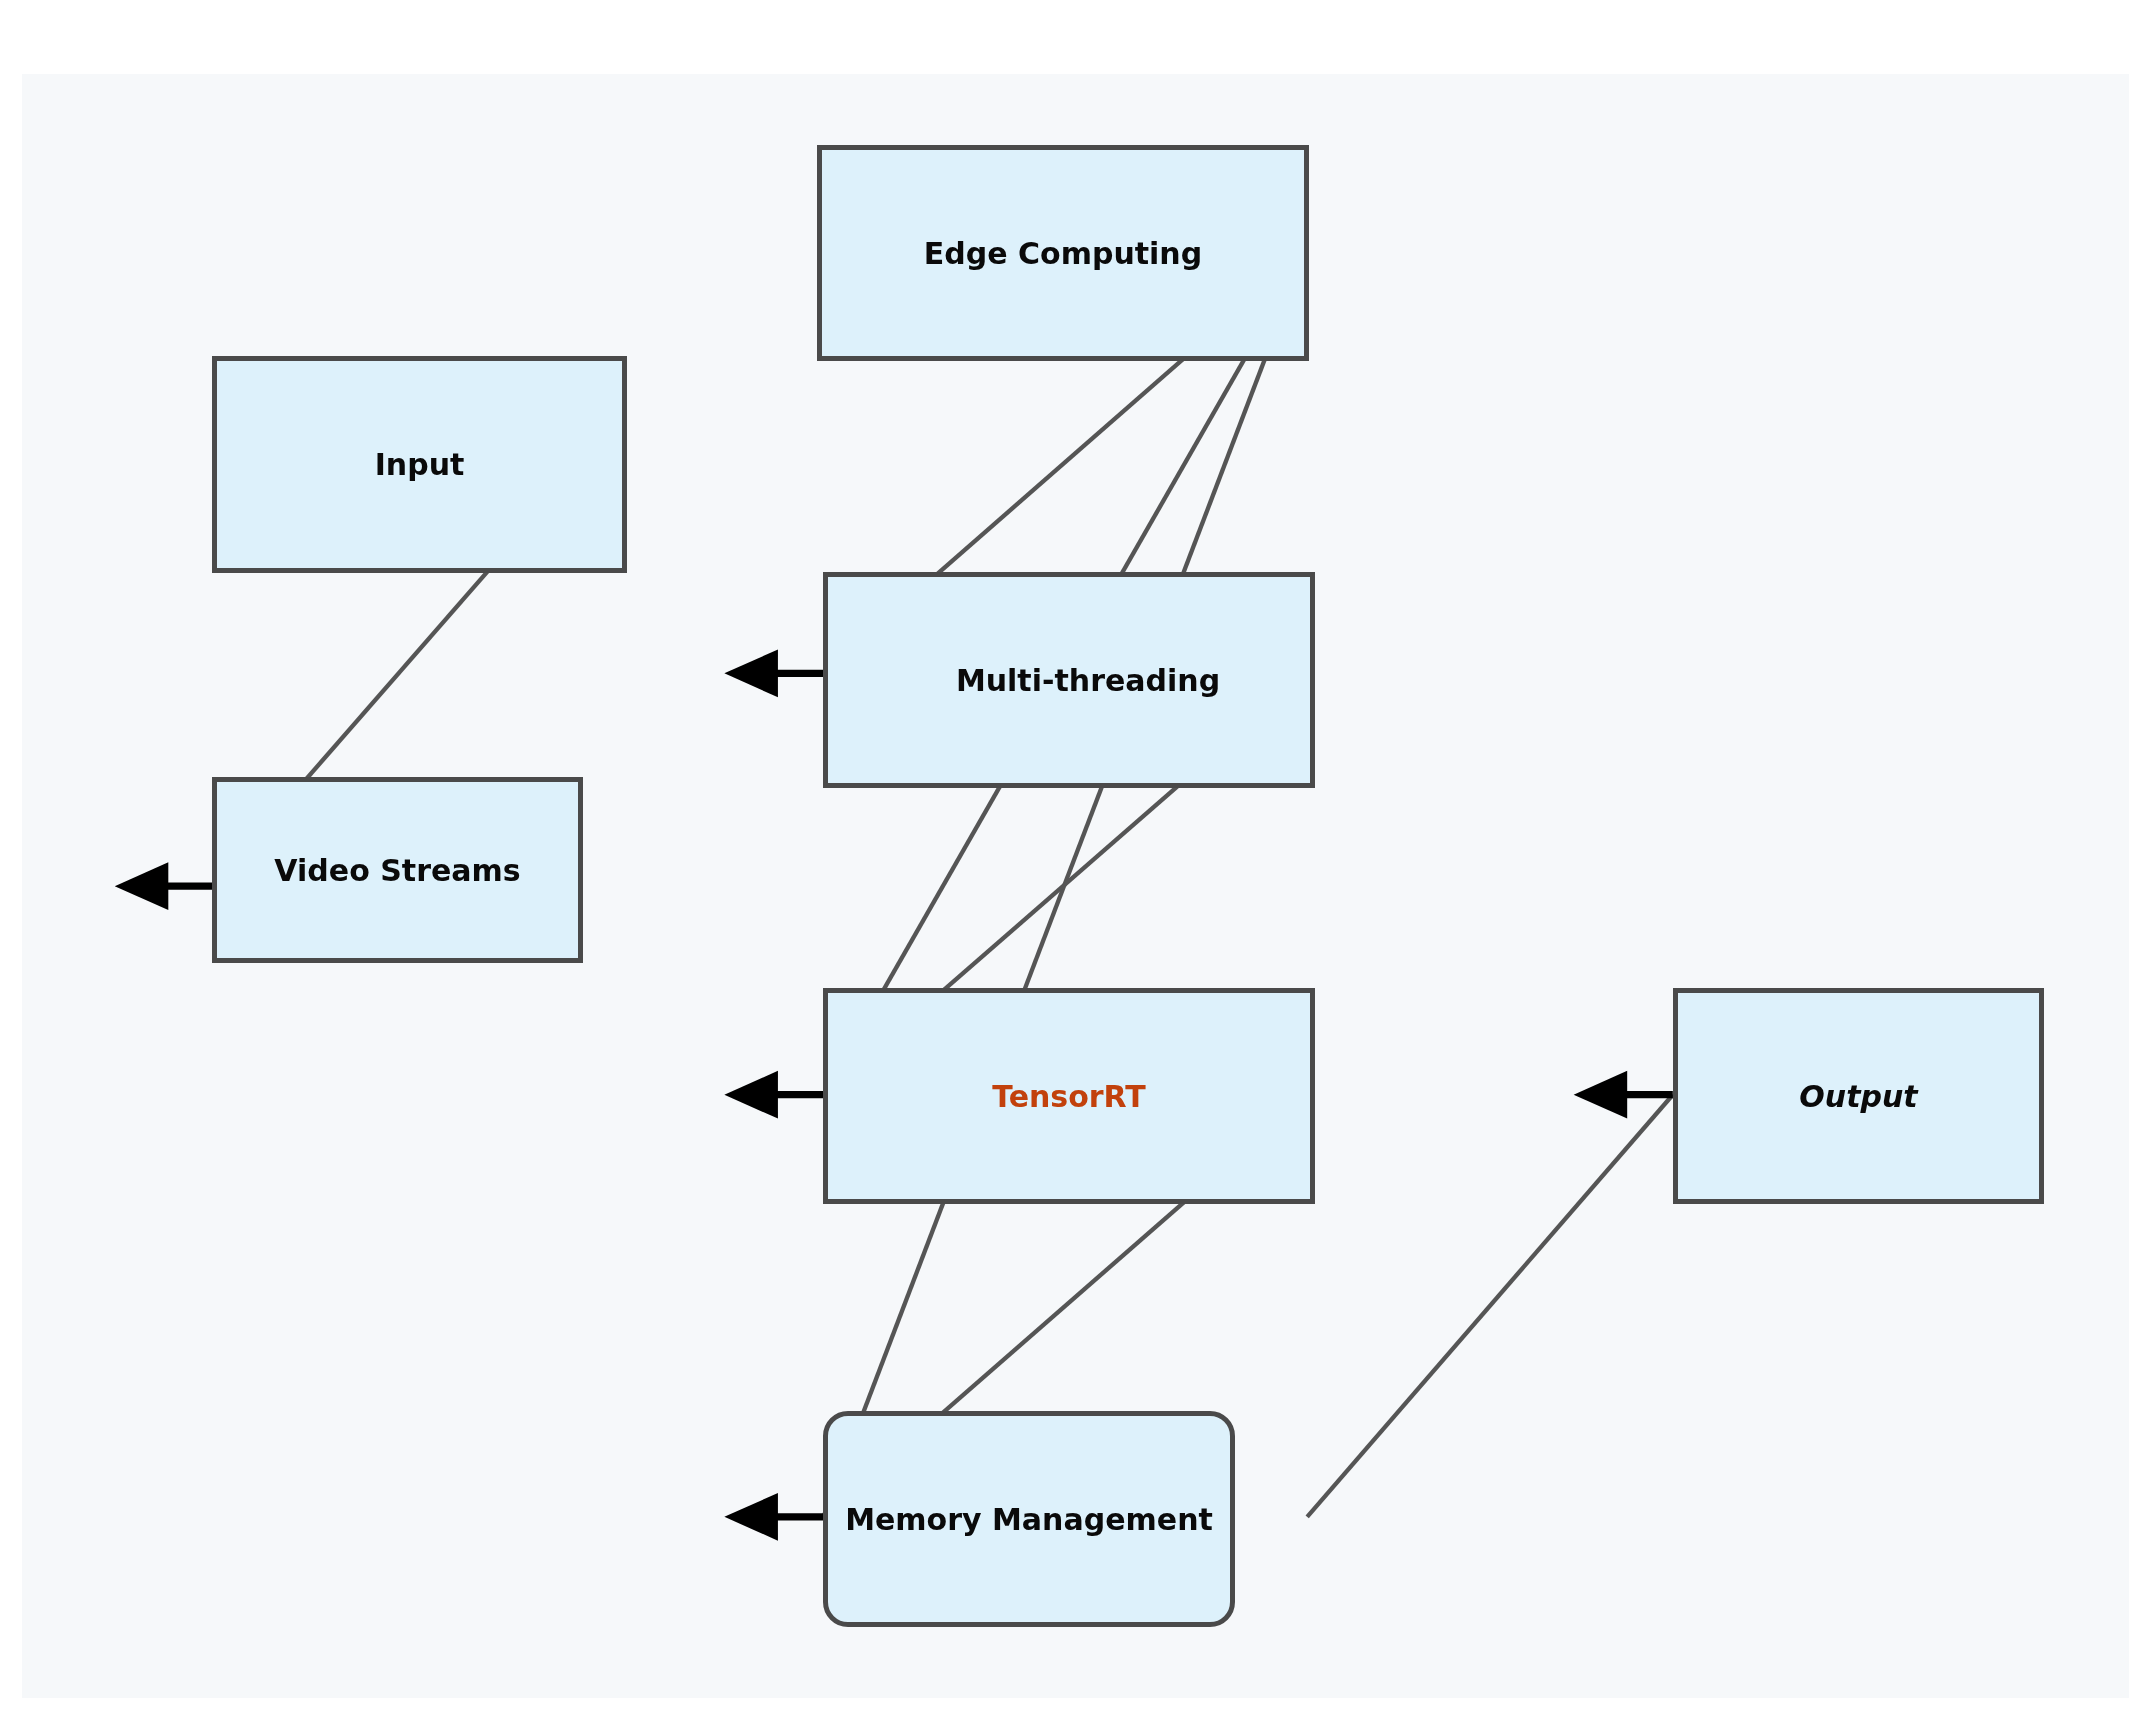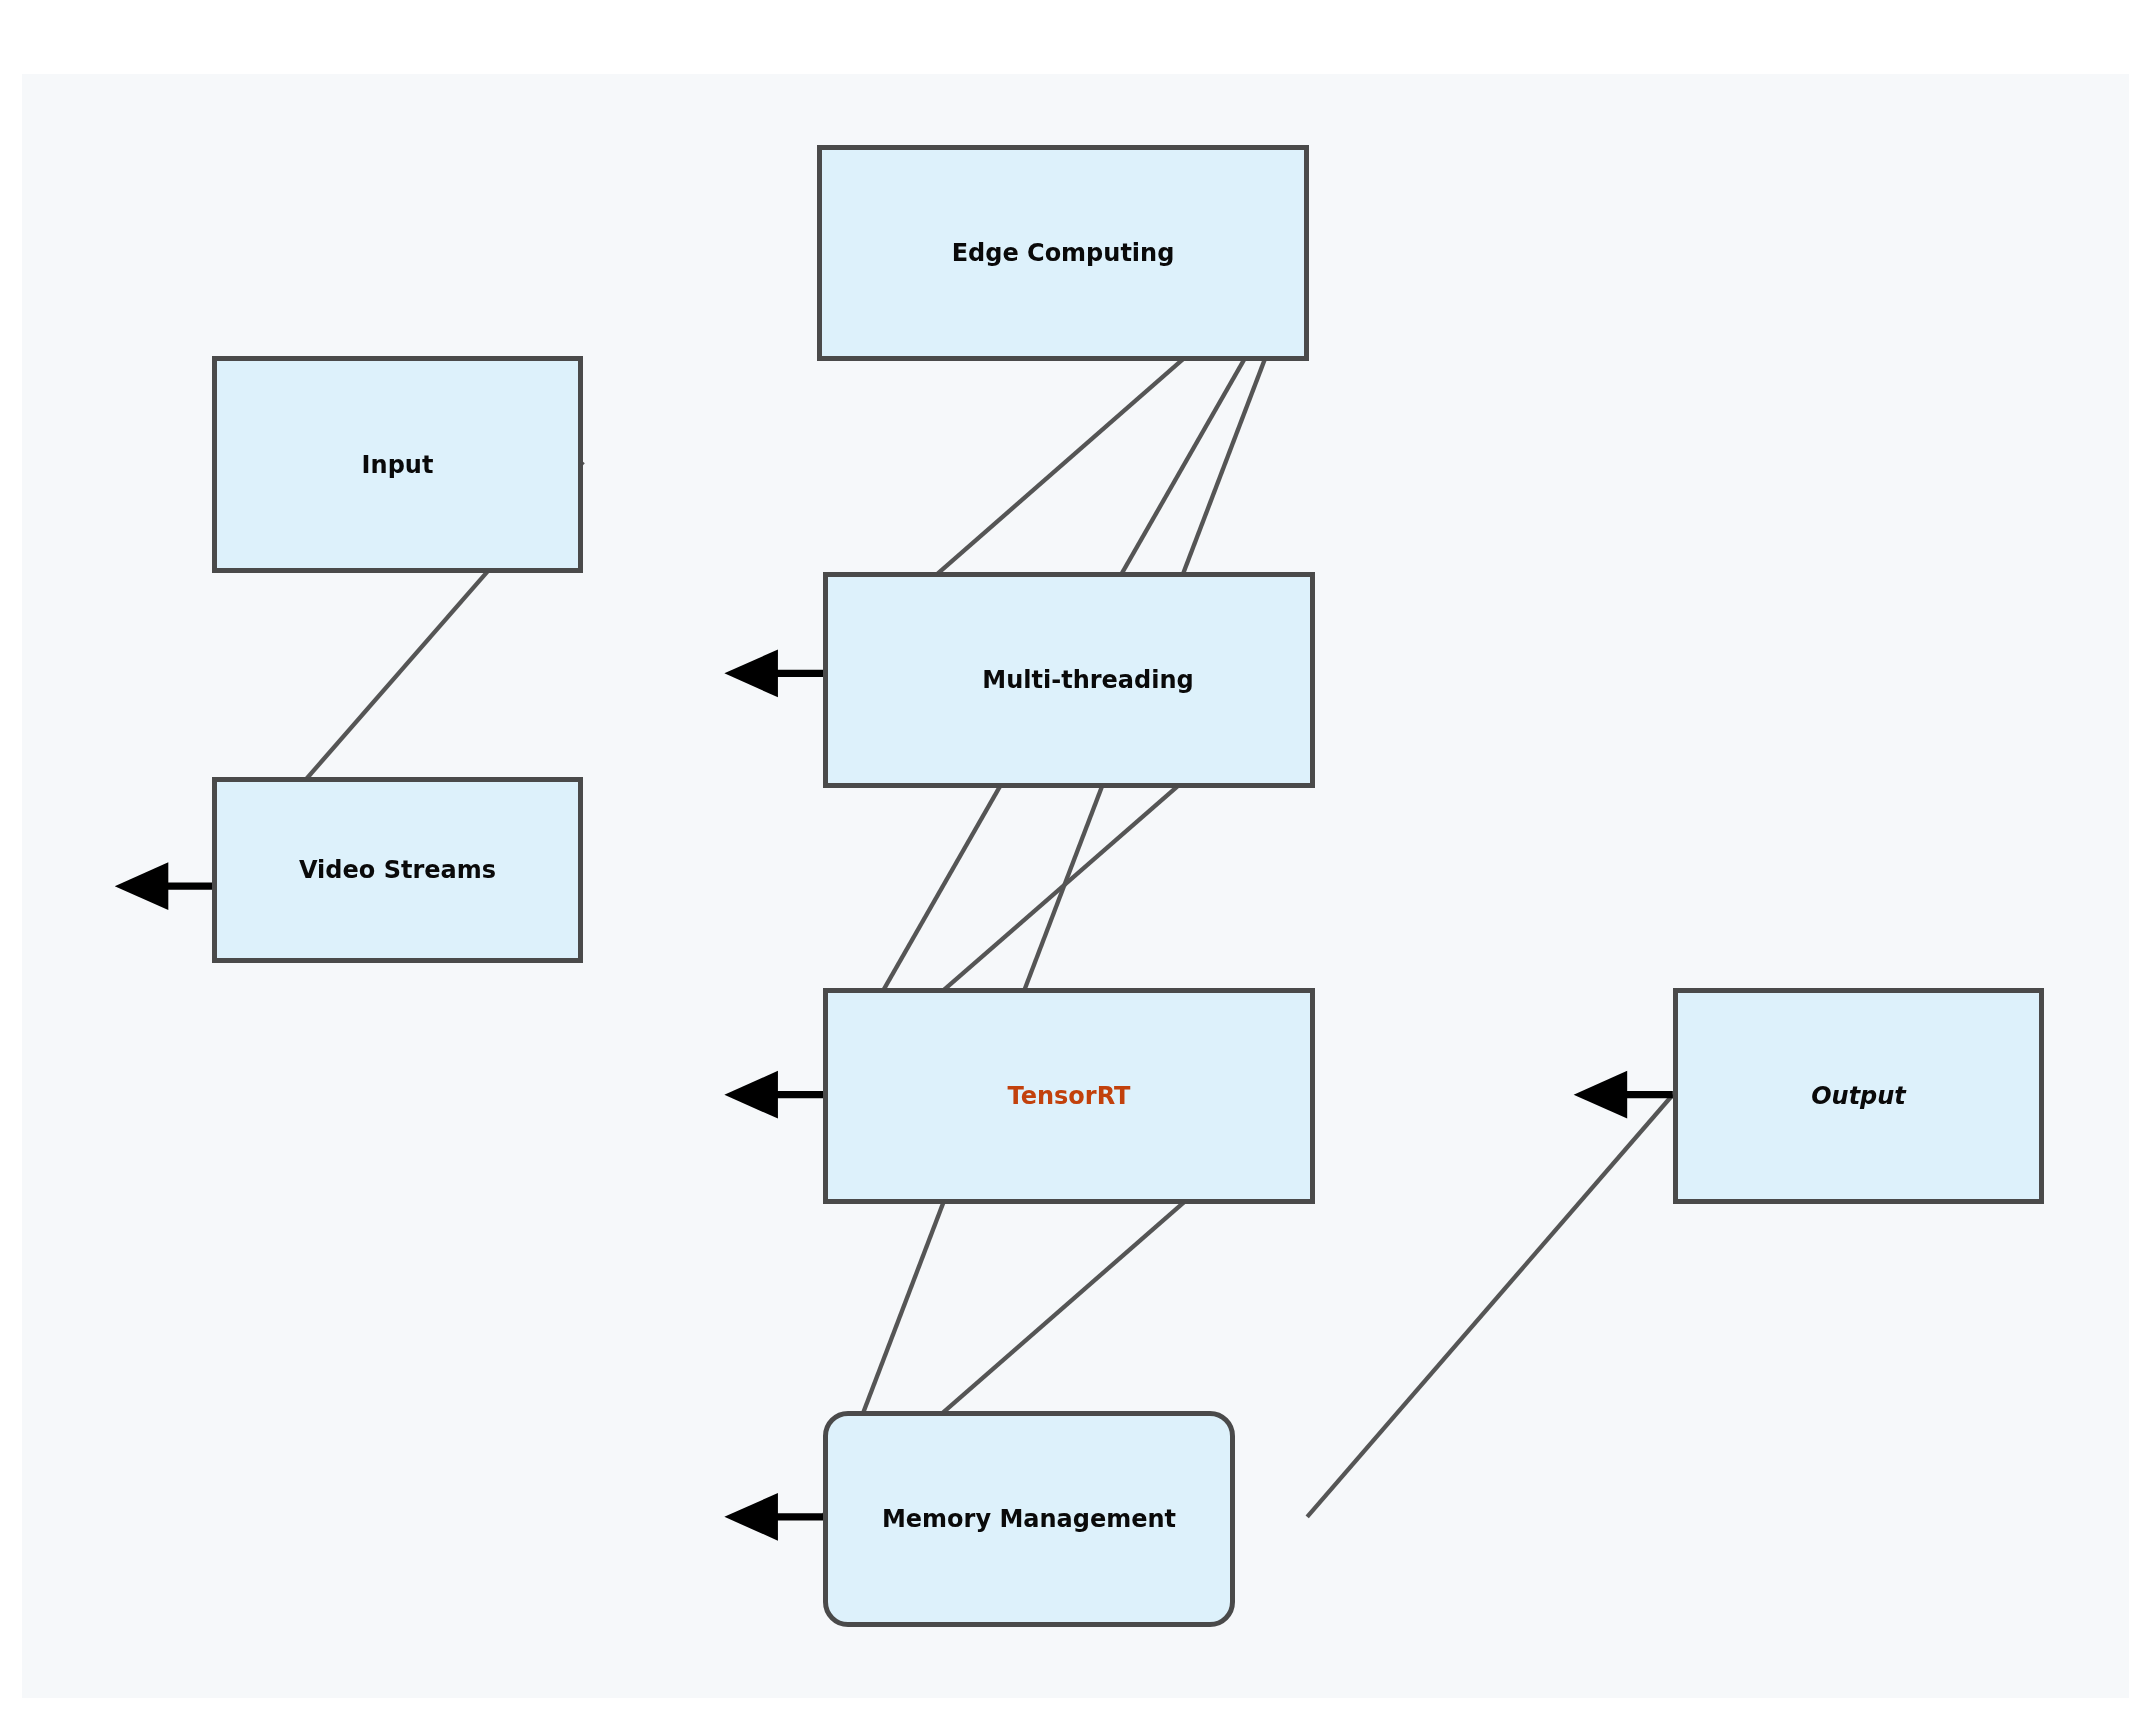--- a/index.html
+++ b/index.html
@@ -51,21 +51,21 @@
     position: absolute;
     box-sizing: border-box;
     background: #ddf1fb;
     border: 5px solid #4a4a4a;
     display: flex;
     align-items: center;
     justify-content: center;
     z-index: 3;
   }
   .node-label {
-    font-size: 24px;
+    font-size: 30px;
     font-weight: bold;
     color: #0a0a0a;
     text-align: center;
     font-family: "DejaVu Sans", sans-serif;
     white-space: nowrap;
     pointer-events: none;
   }
   
   #edge-layer { z-index: 4; pointer-events: none; }
   #arrow-layer { z-index: 5; pointer-events: none; }
@@ -109,21 +109,21 @@
           <line x1="2310" y1="1512" x2="2243" y2="1512" stroke="#000000" stroke-width="10"></line>
           <polygon points="2173,1512 2247,1479 2247,1545" fill="#000000"></polygon>
         </g>
       </g>
   </svg>
 
   <div id="node-layer">
       <div class="node-box" style="left: 817px; top: 145px; width: 492px; height: 216px; background: rgb(221, 241, 251); border-color: rgb(74, 74, 74); border-width: 5px;">
         <span class="node-label" style="color: rgb(10, 10, 10);">Edge Computing</span>
       </div>
-      <div class="node-box" style="left: 212px; top: 356px; width: 371px; height: 217px; background: rgb(221, 241, 251); border-color: rgb(74, 74, 74); border-width: 5px;">
+      <div class="node-box" style="left: 212px; top: 356px; width: 415px; height: 217px; background: rgb(221, 241, 251); border-color: rgb(74, 74, 74); border-width: 5px;">
         <span class="node-label" style="color: rgb(10, 10, 10);">Input</span>
       </div>
       <div class="node-box" style="left: 823px; top: 572px; width: 492px; height: 216px; background: rgb(221, 241, 251); border-color: rgb(74, 74, 74); border-width: 5px;">
         <span class="node-label" style="color: rgb(10, 10, 10); margin-left: 38px;">Multi-threading</span>
       </div>
       <div class="node-box" style="left: 212px; top: 777px; width: 371px; height: 186px; background: rgb(221, 241, 251); border-color: rgb(74, 74, 74); border-width: 5px;">
         <span class="node-label" style="color: rgb(10, 10, 10);">Video Streams</span>
       </div>
       <div class="node-box" style="left: 823px; top: 988px; width: 492px; height: 216px; background: rgb(221, 241, 251); border-color: rgb(74, 74, 74); border-width: 5px;">
         <span class="node-label" style="color: #c2410c;">TensorRT</span>

